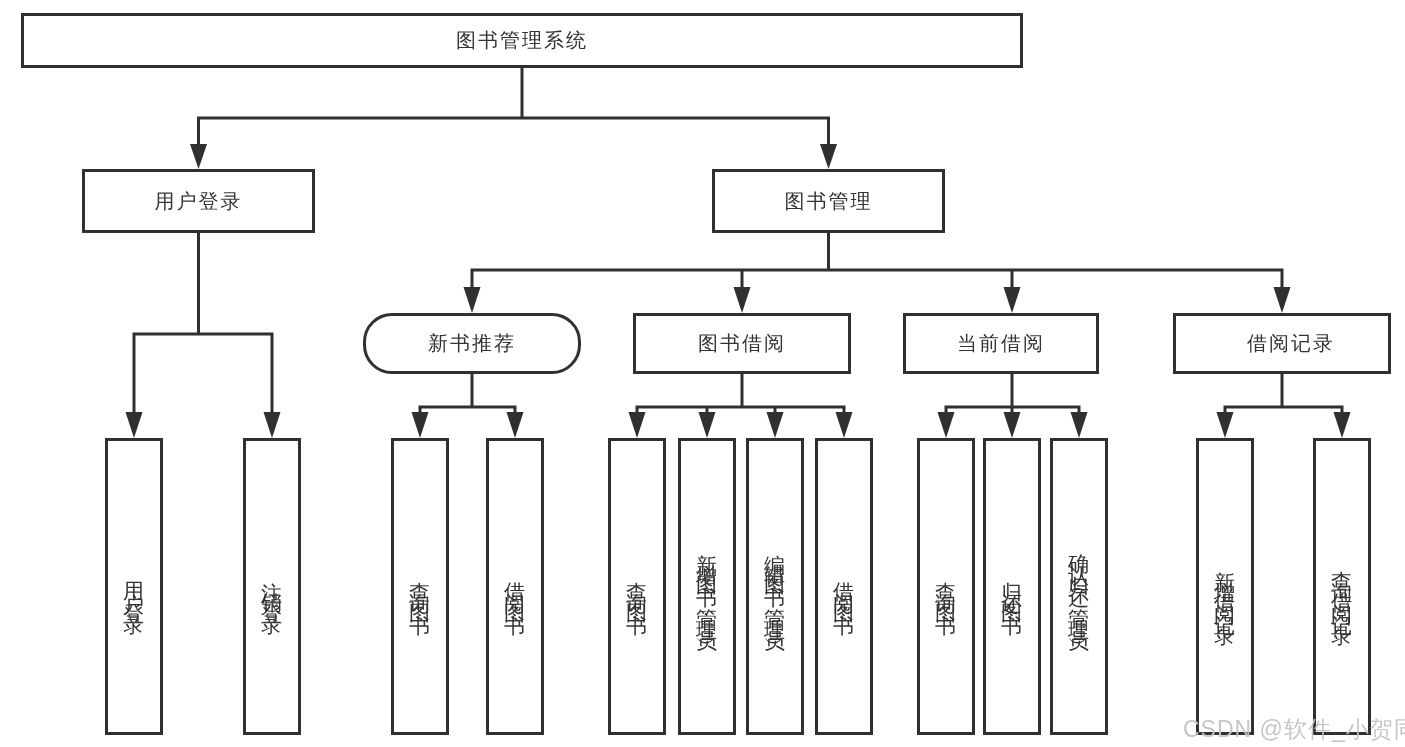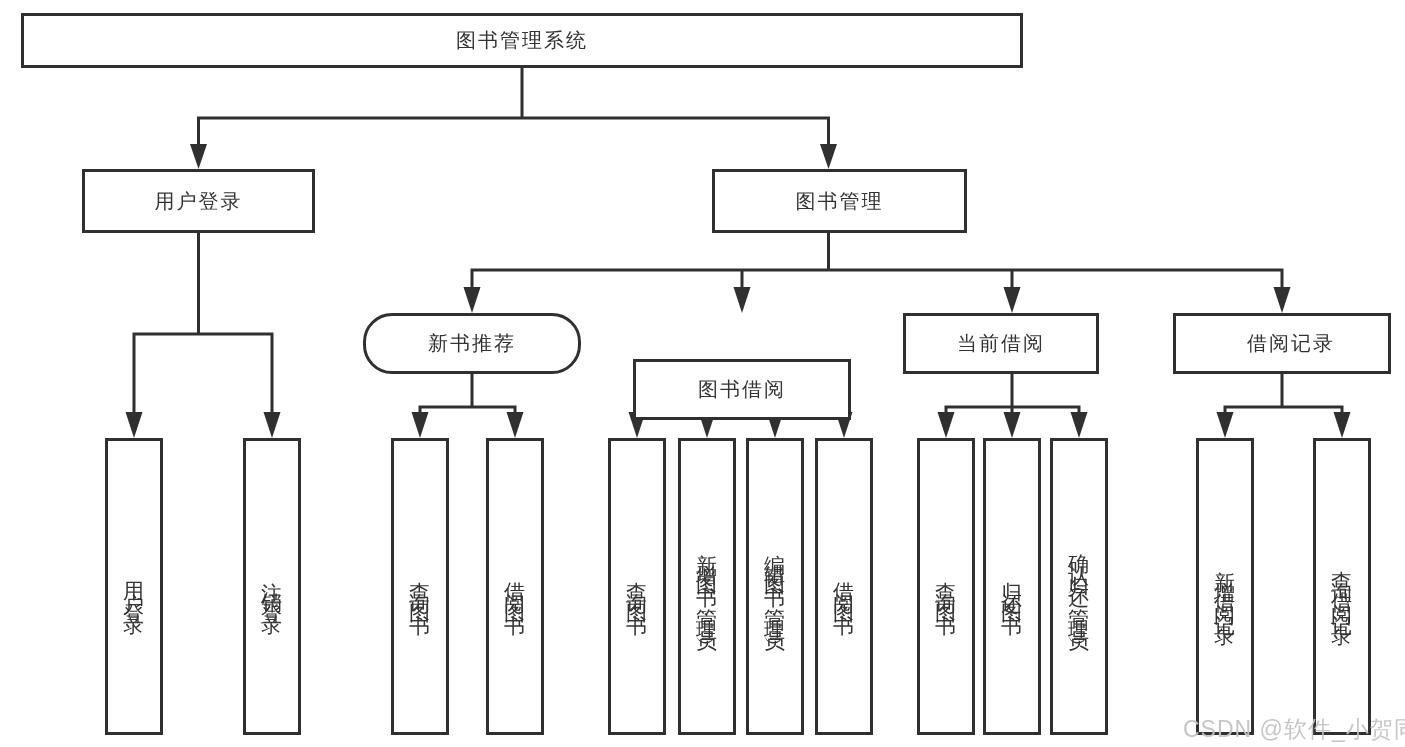--- a/index.html
+++ b/index.html
@@ -31,23 +31,23 @@
   .v {
     writing-mode: vertical-rl;
     text-orientation: mixed;
     font-size: 21px;
     line-height: 1;
     letter-spacing: 11px;
   }
   
   #n-root           { left: 21px;   top: 13px;  width: 1002px; height: 55px; }
   #n-user-login     { left: 82px;   top: 169px; width: 233px;  height: 64px; }
-  #n-book-mgmt      { left: 712px;  top: 169px; width: 255px;  height: 64px; }
+  #n-book-mgmt      { left: 712px;  top: 169px; width: 233px;  height: 64px; }
   #n-new-book-rec   { left: 363px;  top: 313px; width: 218px;  height: 61px; border-radius: 29px; }
-  #n-book-borrow    { left: 633px;  top: 313px; width: 218px;  height: 61px; margin-top: 46px; }
+  #n-book-borrow    { left: 633px;  top: 313px; width: 218px;  height: 61px; }
   #n-current-borrow { left: 903px;  top: 313px; width: 196px;  height: 61px; }
   #n-borrow-records { left: 1173px; top: 313px; width: 218px;  height: 61px; padding-left: 18px; }
   .leaf { top: 438px; width: 58px; height: 297px; }
   #n-leaf-user-login     { left: 105px; }
   #n-leaf-logout         { left: 243px; }
   #n-leaf-query-book-1   { left: 391px; }
   #n-leaf-borrow-book-1  { left: 486px; }
   #n-leaf-query-book-2   { left: 608px; }
   #n-leaf-add-book       { left: 678px; }
   #n-leaf-edit-book      { left: 746px; }

